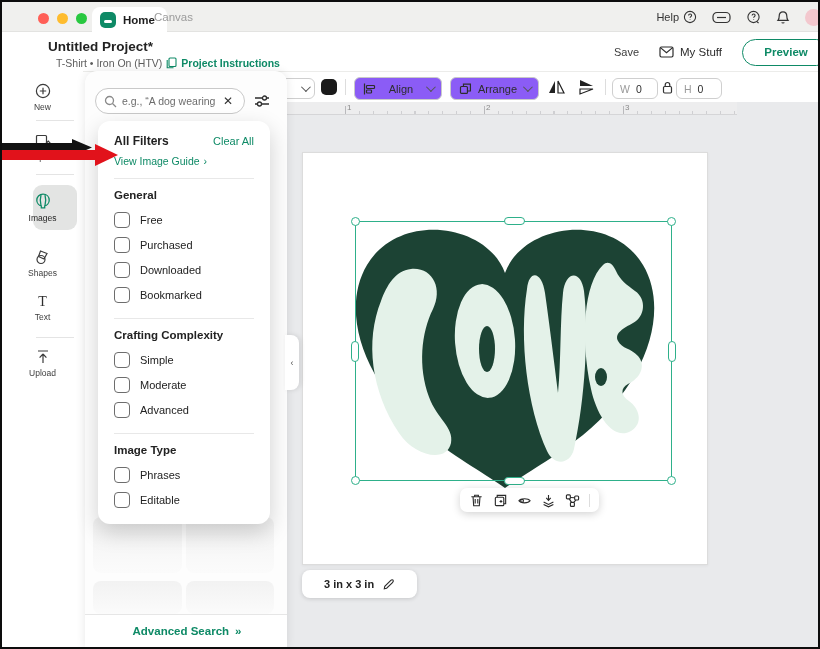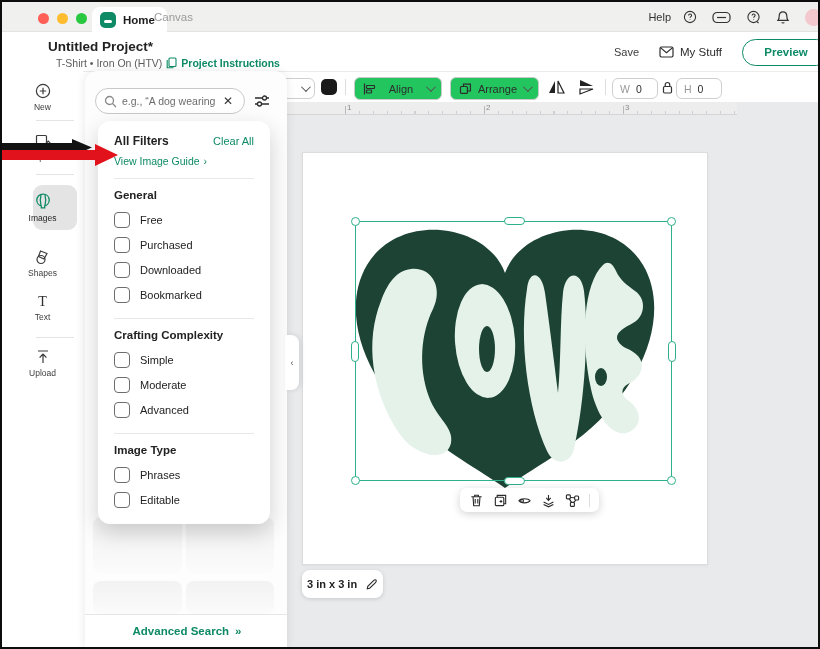--- a/index.html
+++ b/index.html
@@ -10,40 +10,40 @@
   .titlebar { position:absolute; left:0; top:0; width:100%; height:30px; background:#f0f0ee; border-bottom:1px solid #e3e3e1; }
   .lights { position:absolute; left:36px; top:11px; display:flex; gap:8px; }
   .light { width:11px; height:11px; border-radius:50%; }
   .light.r{background:#ff5f57}.light.y{background:#febc2e}.light.g{background:#28c840}
   .tab-home { position:absolute; left:90px; top:5px; height:25px; padding:0 12px 0 8px; background:#fff; border-radius:8px 8px 0 0; display:flex; align-items:center; gap:7px; }
   .logo { width:16px; height:16px; border-radius:5px; background:var(--accent); position:relative; }
   .logo::after{content:""; position:absolute; left:4px; top:8px; width:8px; height:3px; border-radius:2px; background:#fff;}
   .tab-home span{ font-size:11.5px; font-weight:bold; color:#1d1d1d; }
   .tab-canvas { position:absolute; left:152px; top:9px; font-size:11.5px; color:#9b9b9b; }
   .tb-right { position:absolute; right:2px; top:0; height:30px; display:flex; align-items:center; gap:15px; padding-right:2px; }
-  .tb-right .hlp { font-size:11px; color:#333; display:flex; align-items:center; gap:12px; }
+  .tb-right .hlp { font-size:11px; color:#333; display:flex; align-items:center; gap:4px; }
   .icon-svg { display:block; }
   .avatar { width:17px; height:17px; border-radius:50%; background:#f3c8ce; margin-right:-8px; }
 
   
   .header { position:absolute; left:0; top:31px; width:100%; height:38px; background:#fff; }
   .proj-title { position:absolute; left:46px; top:6px; font-size:13.5px; font-weight:bold; color:#222; }
   .proj-sub { position:absolute; left:54px; top:24px; font-size:10.5px; color:#5c5c5c; display:flex; align-items:center; gap:4px; }
   .green { color:var(--accent); }
   .hdr-right { position:absolute; right:0; top:0; height:38px; display:flex; align-items:center; gap:20px; }
   .save-lbl { font-size:11px; color:#3c3c3c; }
   .mystuff { display:flex; align-items:center; gap:6px; font-size:11.5px; color:#2c2c2c; }
   .preview-btn { height:27px; min-width:88px; padding:0 20px; border:1px solid var(--accent); border-radius:14px; background:#fff; color:var(--accent); font-size:11.5px; font-weight:bold; margin-right:-12px; display:flex; align-items:center; justify-content:center; }
 
   
   .etoolbar { position:absolute; left:0; top:69px; width:100%; height:31px; background:#fff; border-top:1px solid #ececea; }
   .hidden-dd { position:absolute; left:258px; top:6px; width:55px; height:21px; border:1px solid #cfcfcf; border-radius:6px; display:flex; align-items:center; justify-content:flex-end; padding-right:6px; color:#555; }
   .swatch { position:absolute; left:319px; top:7px; width:16px; height:16px; border-radius:5px; background:#1a1a1a; }
   .vdiv { position:absolute; top:7px; width:1px; height:16px; background:#ddd; }
-  .dd-btn { position:absolute; top:5px; height:23px; border:1px solid #c9c9c9; border-radius:6px; background:#22c55e; display:flex; align-items:center; gap:6px; padding:0 8px; font-size:11px; color:#2d2d2d; }
+  .dd-btn { position:absolute; top:5px; height:23px; border:1px solid #c9c9c9; border-radius:6px; background:#8b5cf6; display:flex; align-items:center; gap:6px; padding:0 8px; font-size:11px; color:#2d2d2d; }
   .chev { width:7px; height:7px; border-right:1.4px solid #555; border-bottom:1.4px solid #555; transform:rotate(45deg) translateY(-2px); }
   .flipbtn { position:absolute; top:7px; background:none; border:none; }
   .dimfield { position:absolute; top:6px; width:46px; height:21px; border:1px solid #cfcfcf; border-radius:6px; display:flex; align-items:center; gap:6px; padding:0 7px; font-size:10.5px; }
   .dimfield .lab{ color:#9a9a9a; } .dimfield .val{ color:#2d2d2d; }
 
   
   .canvas-area { position:absolute; left:283px; top:100px; right:0; bottom:0; background:#e9eaec; }
   .ruler { position:absolute; left:0; top:0; width:452px; height:13px; background:#ededee; border-bottom:1px solid #d5d5d7;
     background-image:
       repeating-linear-gradient(90deg, #b9b9bc 0 1px, transparent 1px 139px),
@@ -57,21 +57,21 @@
   
   .selbox { position:absolute; left:70px; top:119px; width:317px; height:260px; border:1px solid var(--selection); }
   .h-c { position:absolute; width:9px; height:9px; border:1.5px solid var(--selection); border-radius:50%; background:#fff; }
   .h-pill-h { position:absolute; width:21px; height:8px; border:1.5px solid var(--selection); border-radius:5px; background:#fff; }
   .h-pill-v { position:absolute; width:8px; height:21px; border:1.5px solid var(--selection); border-radius:5px; background:#fff; }
 
   .sel-toolbar { position:absolute; left:175px; top:386px; height:24px; background:#fff; border-radius:7px; box-shadow:0 2px 8px rgba(0,0,0,.18); display:flex; align-items:center; gap:9px; padding:0 9px; }
   .sel-toolbar .sep { width:1px; height:13px; background:#ddd; }
   .sel-toolbar button { background:none; border:none; display:flex; padding:0; }
 
-  .size-pill { position:absolute; left:17px; top:468px; height:28px; background:#fff; border-radius:8px; box-shadow:0 1px 4px rgba(0,0,0,.15); display:flex; align-items:center; gap:8px; padding:0 5px; font-size:11px; font-weight:bold; color:#222; }
+  .size-pill { position:absolute; left:17px; top:468px; height:28px; background:#fff; border-radius:8px; box-shadow:0 1px 4px rgba(0,0,0,.15); display:flex; align-items:center; gap:8px; padding:0 22px; font-size:11px; font-weight:bold; color:#222; }
 
   
   .sidebar { position:absolute; left:0; top:69px; width:81px; bottom:0; background:#fff; z-index:5; }
   .sb-item { position:absolute; left:0; width:81px; display:flex; flex-direction:column; align-items:center; gap:3px; color:#3d3d3d; }
   .sb-item .lbl { font-size:8.5px; color:#3d3d3d; }
   .sb-tile { position:absolute; left:31px; width:44px; height:45px; background:#e3e4e3; border-radius:9px; }
   .sb-div { position:absolute; left:34px; width:38px; height:1px; background:#e4e4e4; }
 
   
   .panel { position:absolute; left:83px; top:69px; width:202px; bottom:0; background:#fdfdfd; border-radius:12px 12px 0 0; box-shadow:0 0 10px rgba(0,0,0,.10); z-index:10; }

